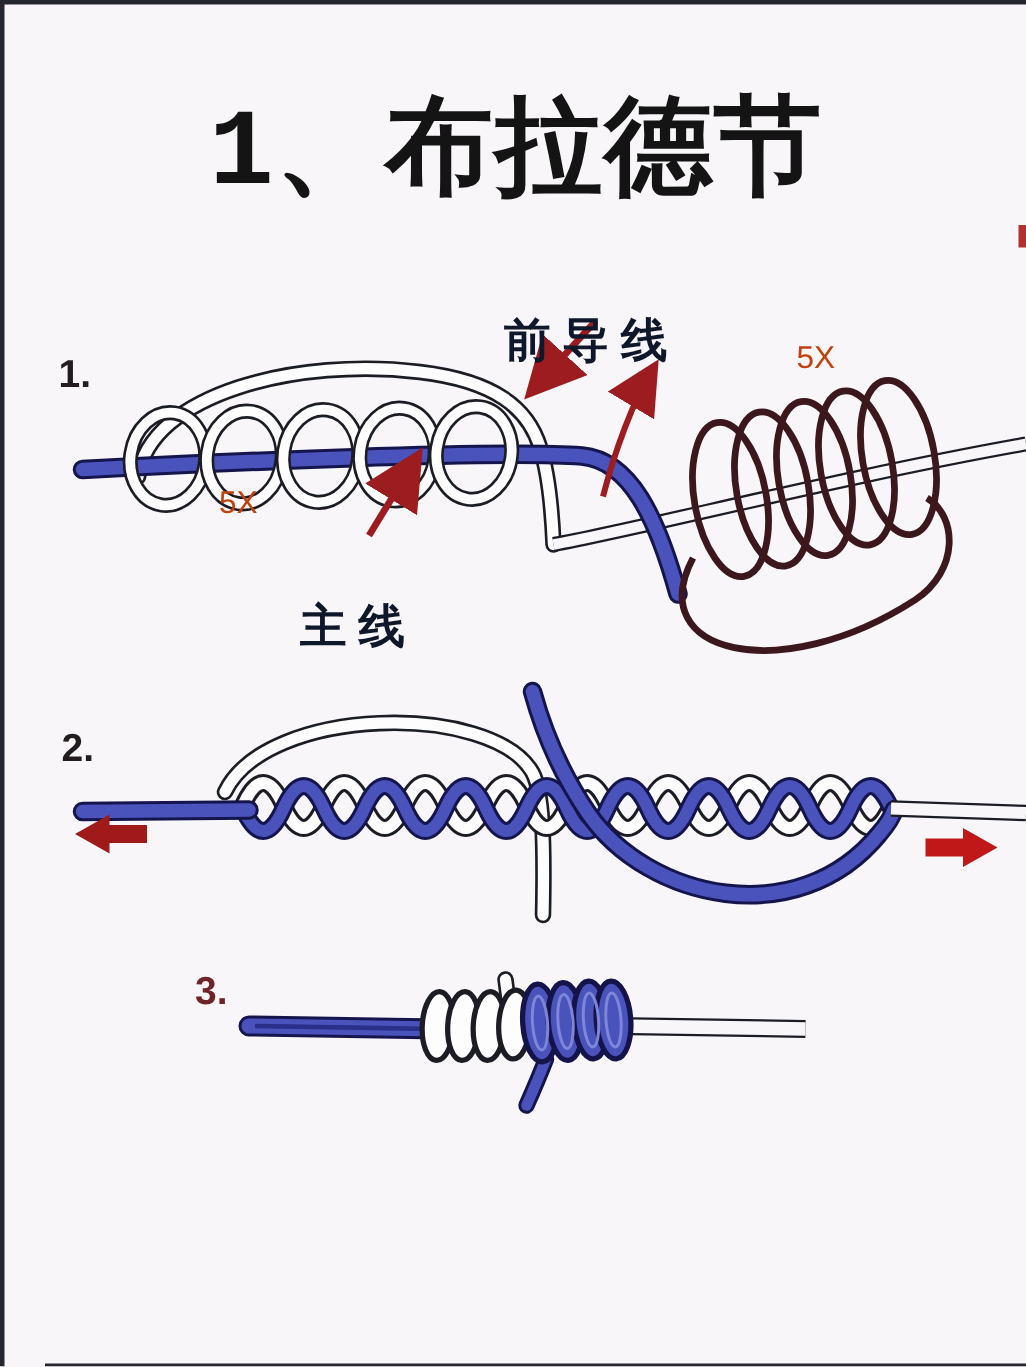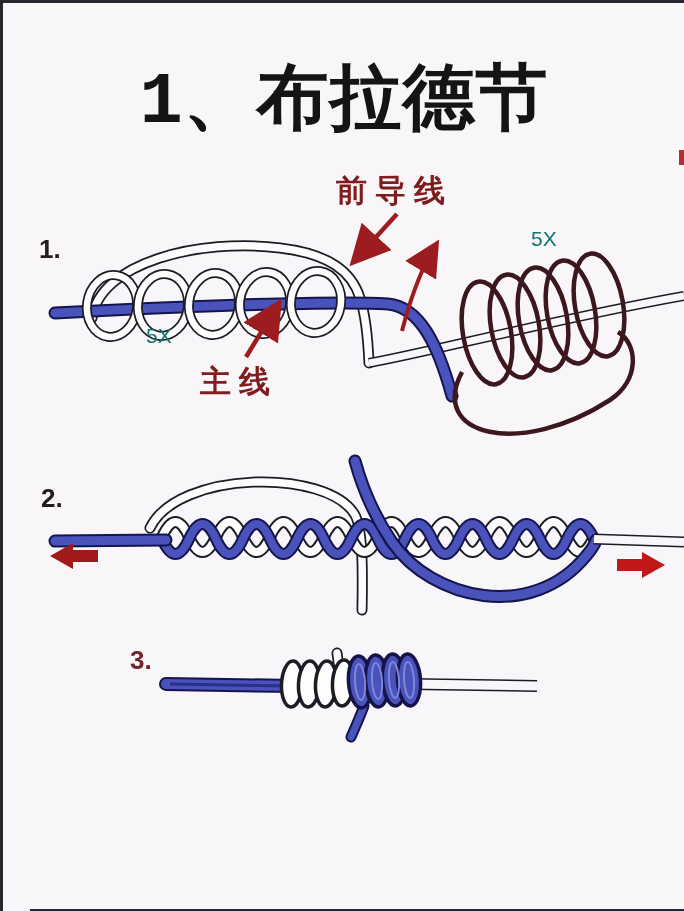--- a/index.html
+++ b/index.html
@@ -13,26 +13,26 @@
   .edge-left{left:0;top:0;width:3px;height:911px;}
   .edge-bottom{left:30px;bottom:0;width:654px;height:2px;}
   .red-tick{position:absolute;right:0;top:150px;width:5px;height:15px;background:#b23030;}
   .page-title{
     position:absolute;left:2px;top:50px;width:100%;
     text-align:center;font-family:Liberation Mono, monospace;
     font-weight:700;font-size:72px;color:#141414;letter-spacing:1px;
   }
   .cjk-label{
     position:absolute;font-family:"Liberation Serif","DejaVu Serif",serif;
-    font-weight:700;font-size:31px;color:#7f1d1d;letter-spacing:8px;white-space:nowrap;
+    font-weight:700;font-size:31px;color:#0f172a;letter-spacing:8px;white-space:nowrap;margin-top:36px;
   }
   .label-leader{left:336px;top:170px;}
   .label-main{left:200px;top:361px;}
   .wrap-label{
-    position:absolute;font-size:21px;color:#0f766e;
+    position:absolute;font-size:21px;color:#c2410c;
     font-family:"Liberation Sans","DejaVu Sans",sans-serif;
   }
   .wrap-left{left:146px;top:324px;}
   .wrap-right{left:531px;top:227px;}
   .step-num{
     position:absolute;font-weight:700;font-size:26px;color:#221c1e;
     font-family:"Liberation Sans","DejaVu Sans",sans-serif;
   }
   .num-1{left:39px;top:234px;}
   .num-2{left:41px;top:483px;}

